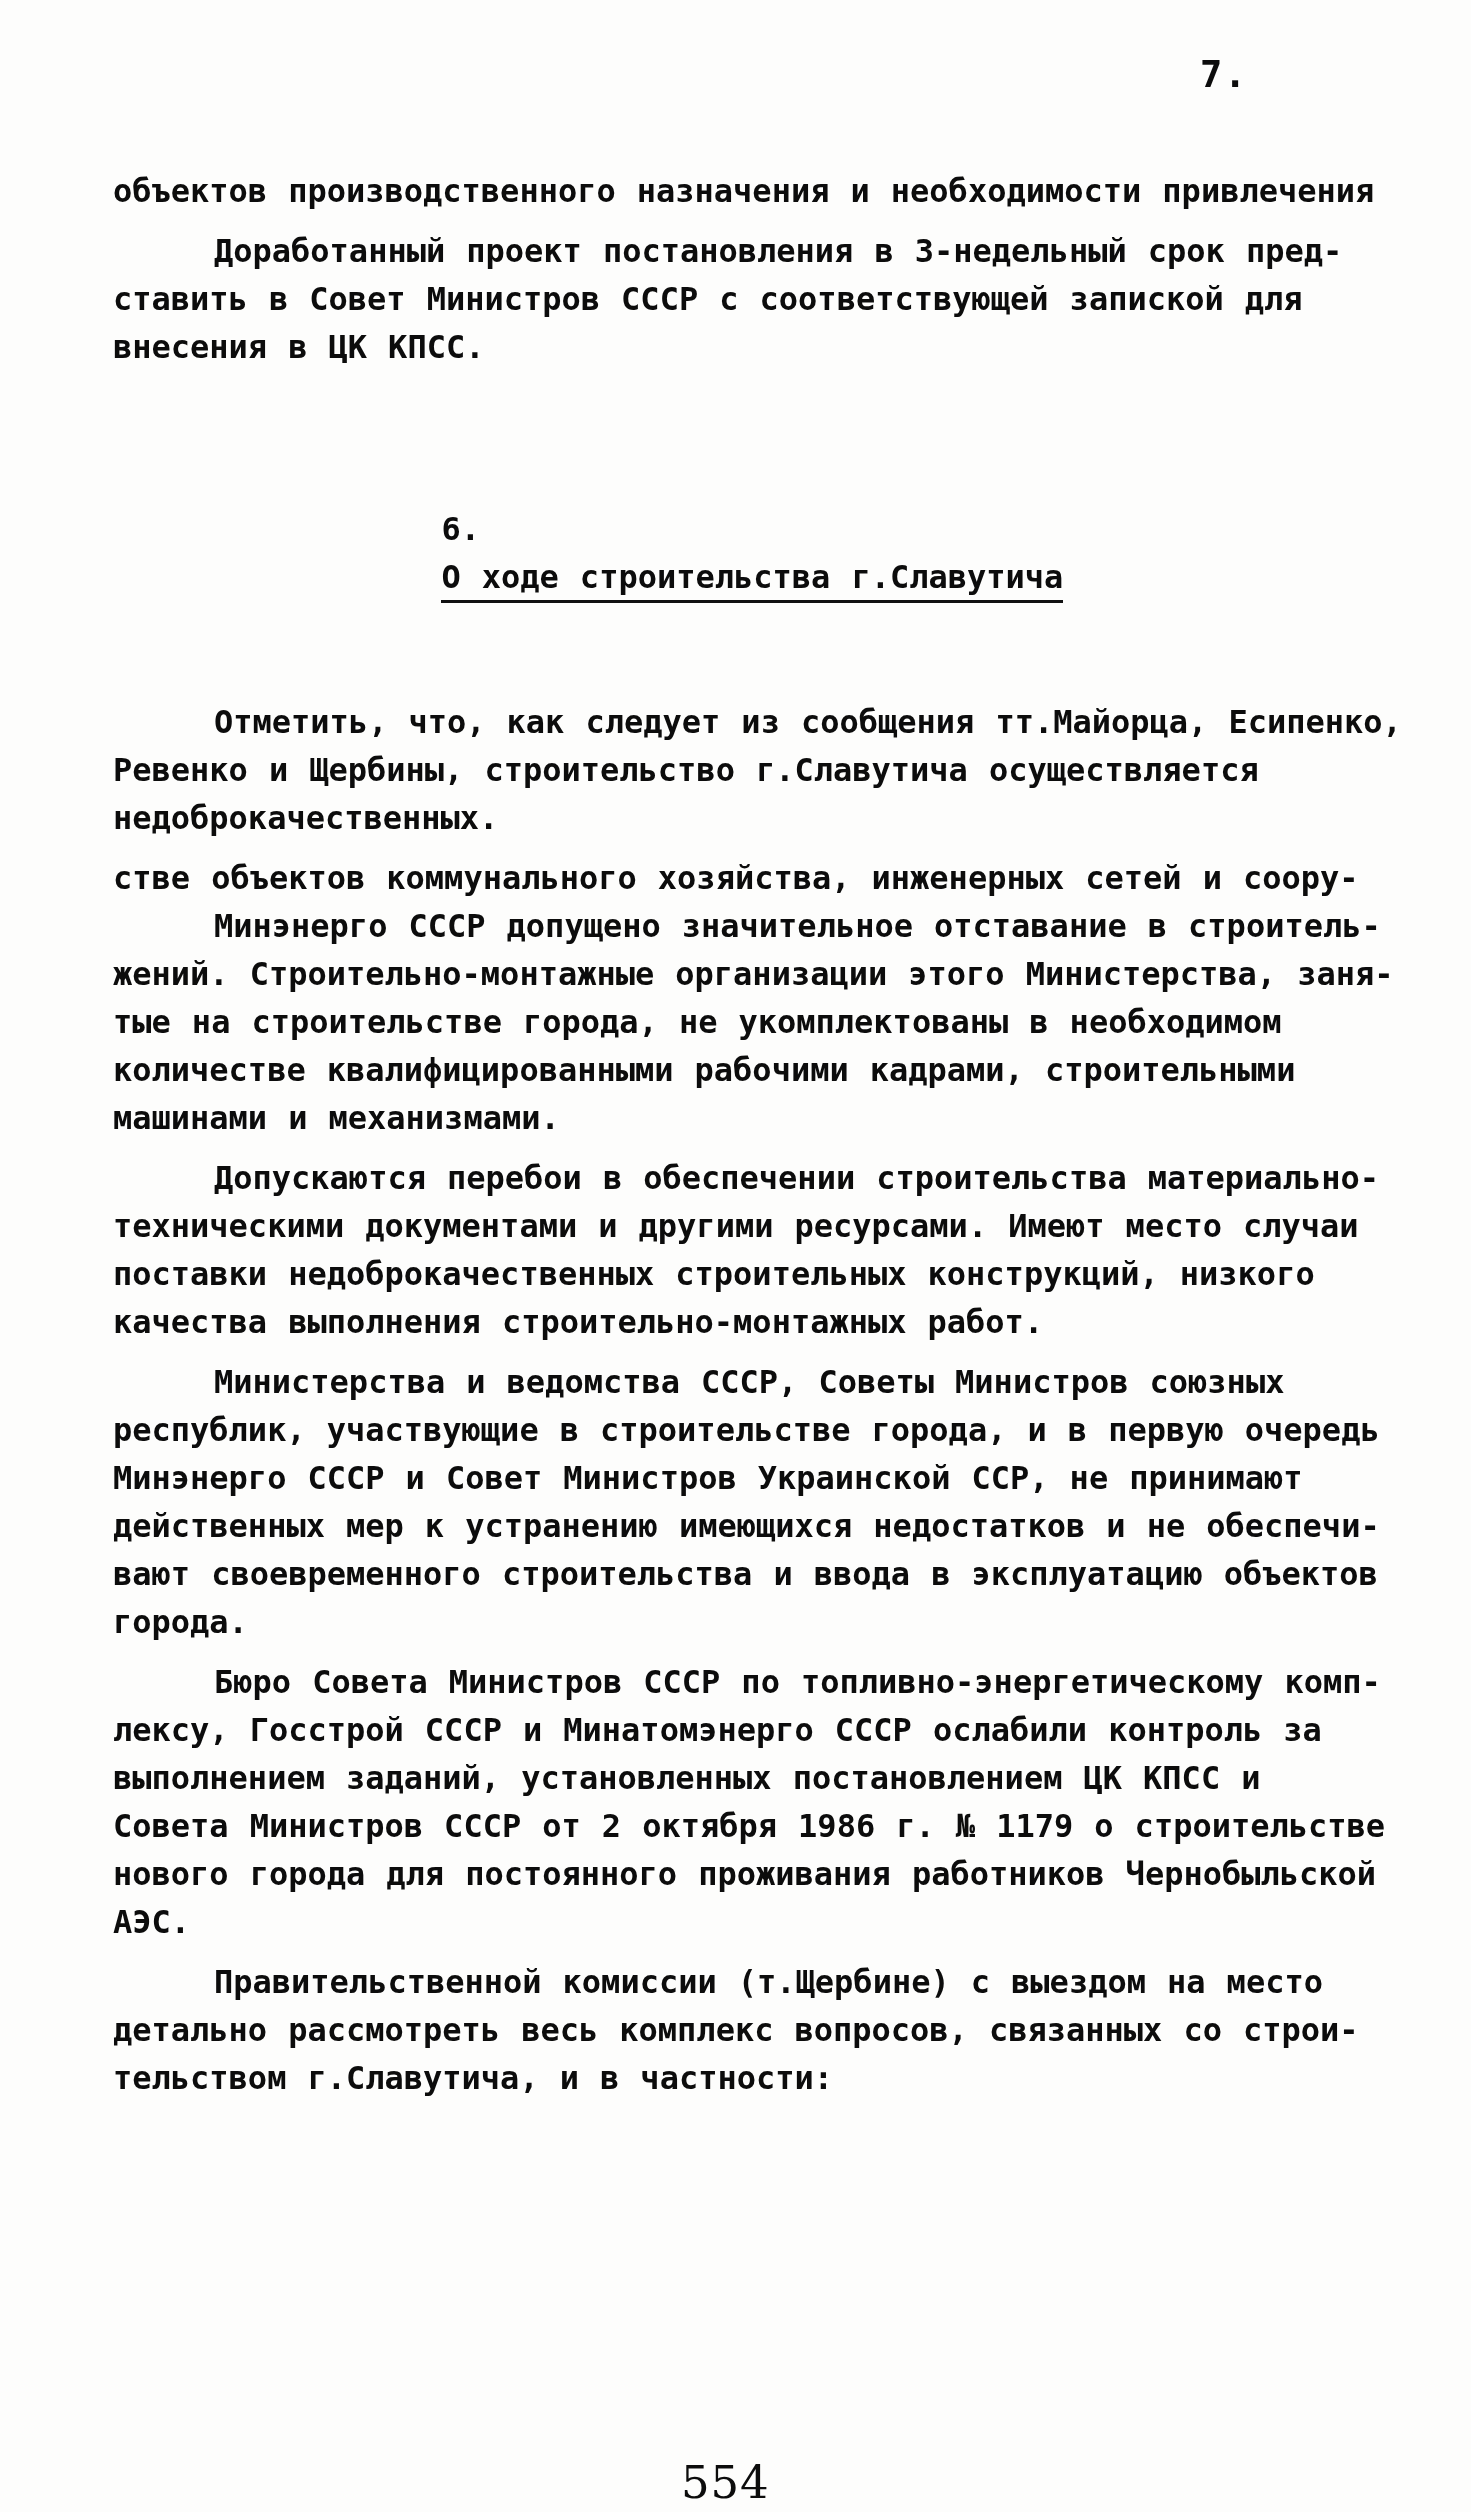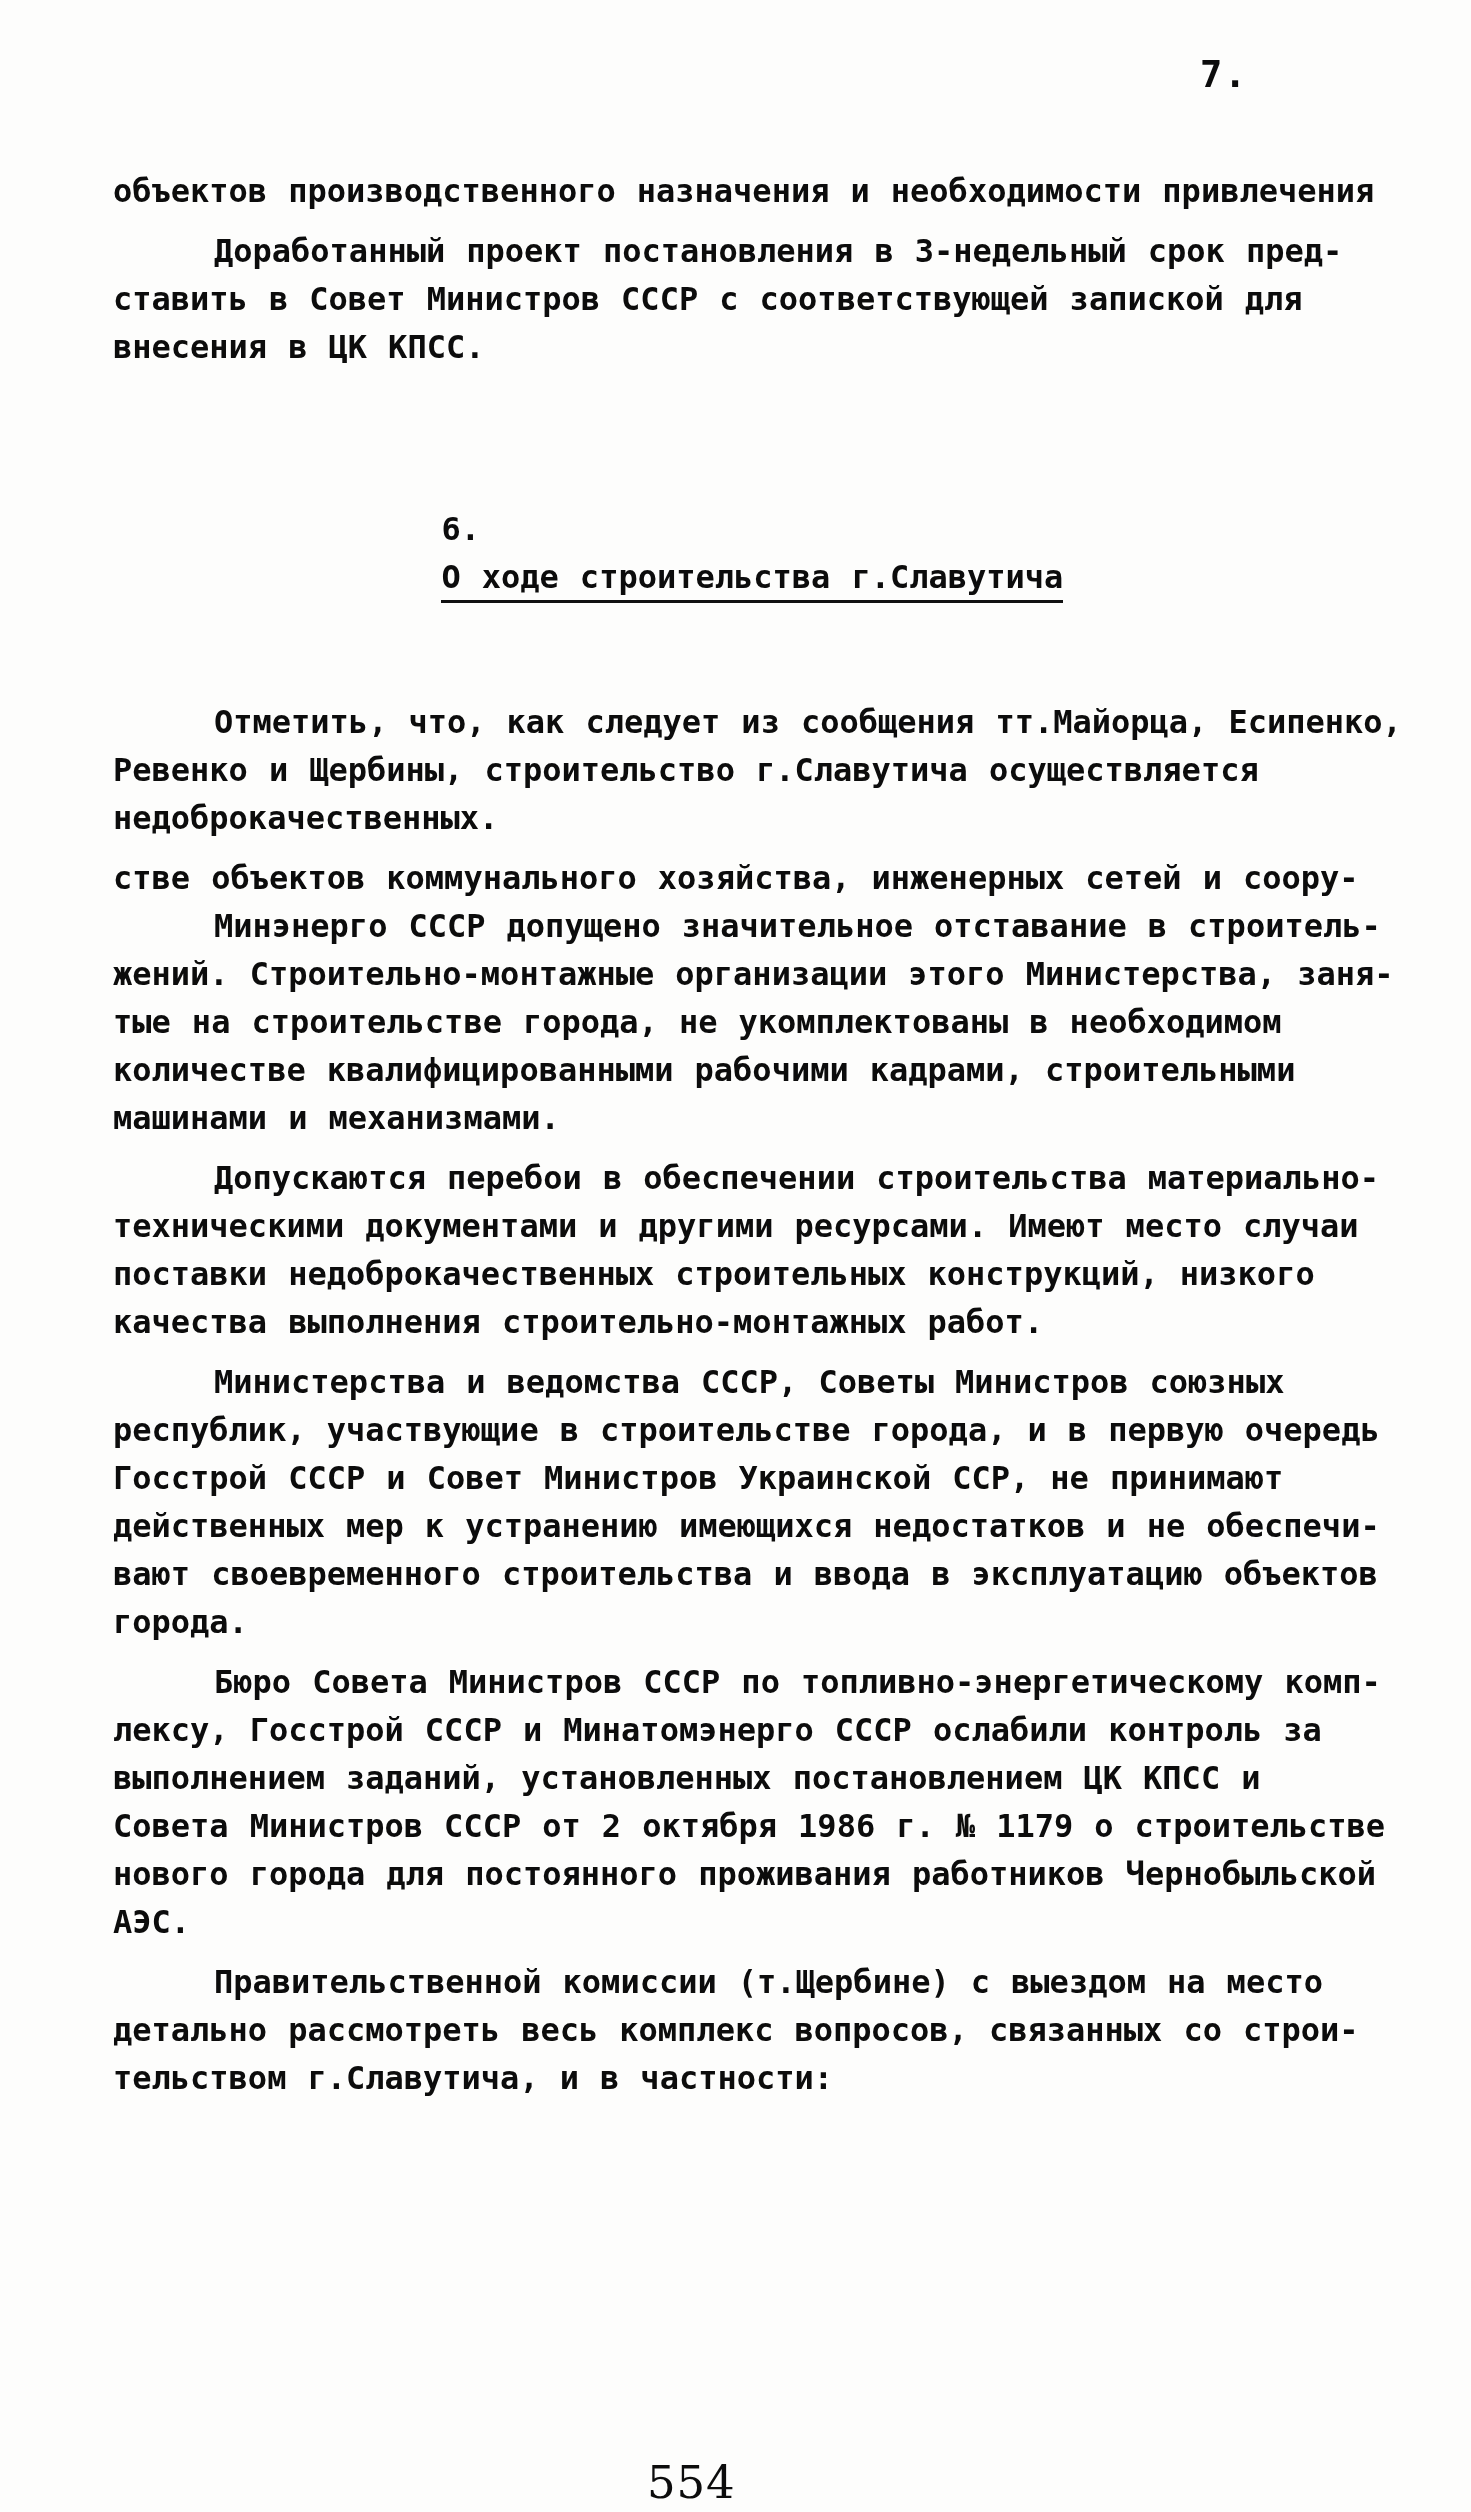--- a/index.html
+++ b/index.html
@@ -41,21 +41,21 @@
   }
   .heading .num { margin-right: 19.3px; }
   .heading .u {
     border-bottom: 3.7px solid #111;
     padding-bottom: 4px;
     margin-top: 36px;
   }
   .pn-bottom {
     position: absolute;
     top: 2456px;
-    left: 647px;
+    left: 681px;
     font-family: "DejaVu Serif", "Liberation Serif", serif;
     font-weight: 500;
     font-size: 45px;
     color: #0c0c0c;
     letter-spacing: 0.9px;
     text-align: right;
   }
 </style>
 </head>
 <body>
@@ -99,21 +99,21 @@
     <div class="para">
       <div class="line ind">Допускаются перебои в обеспечении строительства материально-</div>
       <div class="line">техническими документами и другими ресурсами. Имеют место случаи</div>
       <div class="line">поставки недоброкачественных строительных конструкций, низкого</div>
       <div class="line">качества выполнения строительно-монтажных работ.</div>
     </div>
 
     <div class="para">
       <div class="line ind">Министерства и ведомства СССР, Советы Министров союзных</div>
       <div class="line">республик, участвующие в строительстве города, и в первую очередь</div>
-      <div class="line">Госстрой СССР и Совет Министров Украинской ССР, не принимают</div>
+      <div class="line">Минэнерго СССР и Совет Министров Украинской ССР, не принимают</div>
       <div class="line">действенных мер к устранению имеющихся недостатков и не обеспечи-</div>
       <div class="line">вают своевременного строительства и ввода в эксплуатацию объектов</div>
       <div class="line">города.</div>
     </div>
 
     <div class="para">
       <div class="line ind">Бюро Совета Министров СССР по топливно-энергетическому комп-</div>
       <div class="line">лексу, Госстрой СССР и Минатомэнерго СССР ослабили контроль за</div>
       <div class="line">выполнением заданий, установленных постановлением ЦК КПСС и</div>
       <div class="line">Совета Министров СССР от 2 октября 1986 г. № 1179 о строительстве</div>

